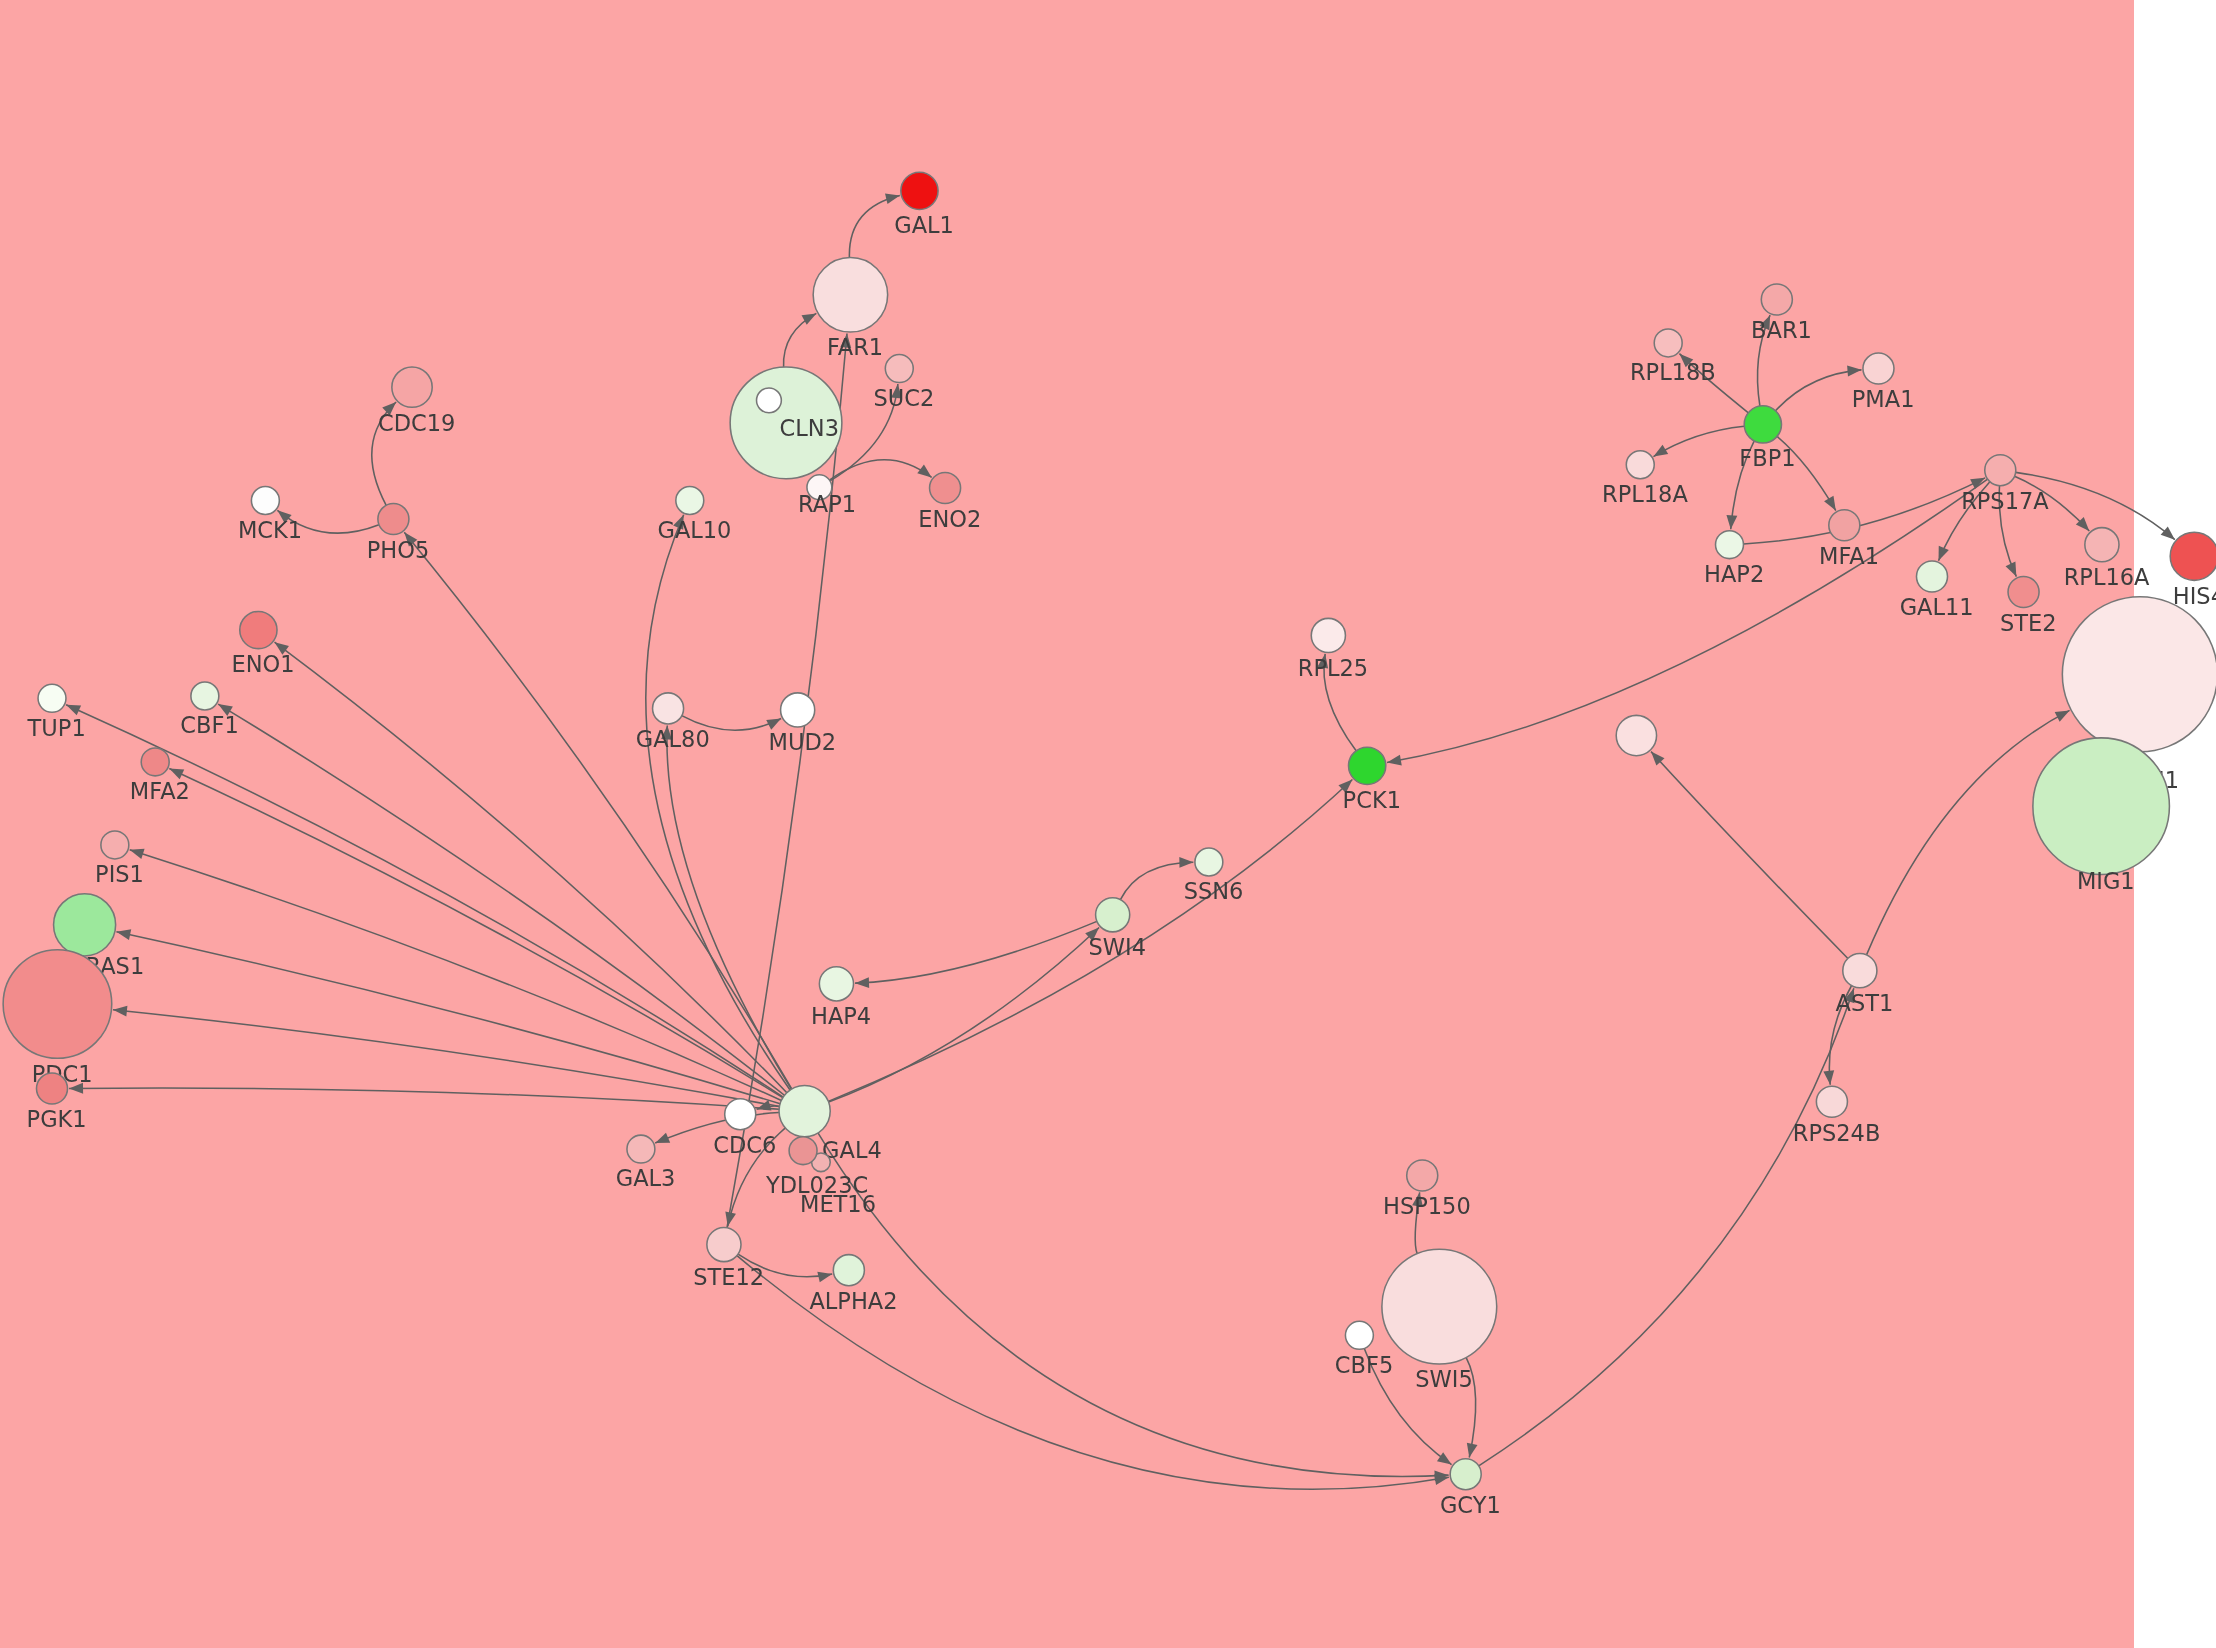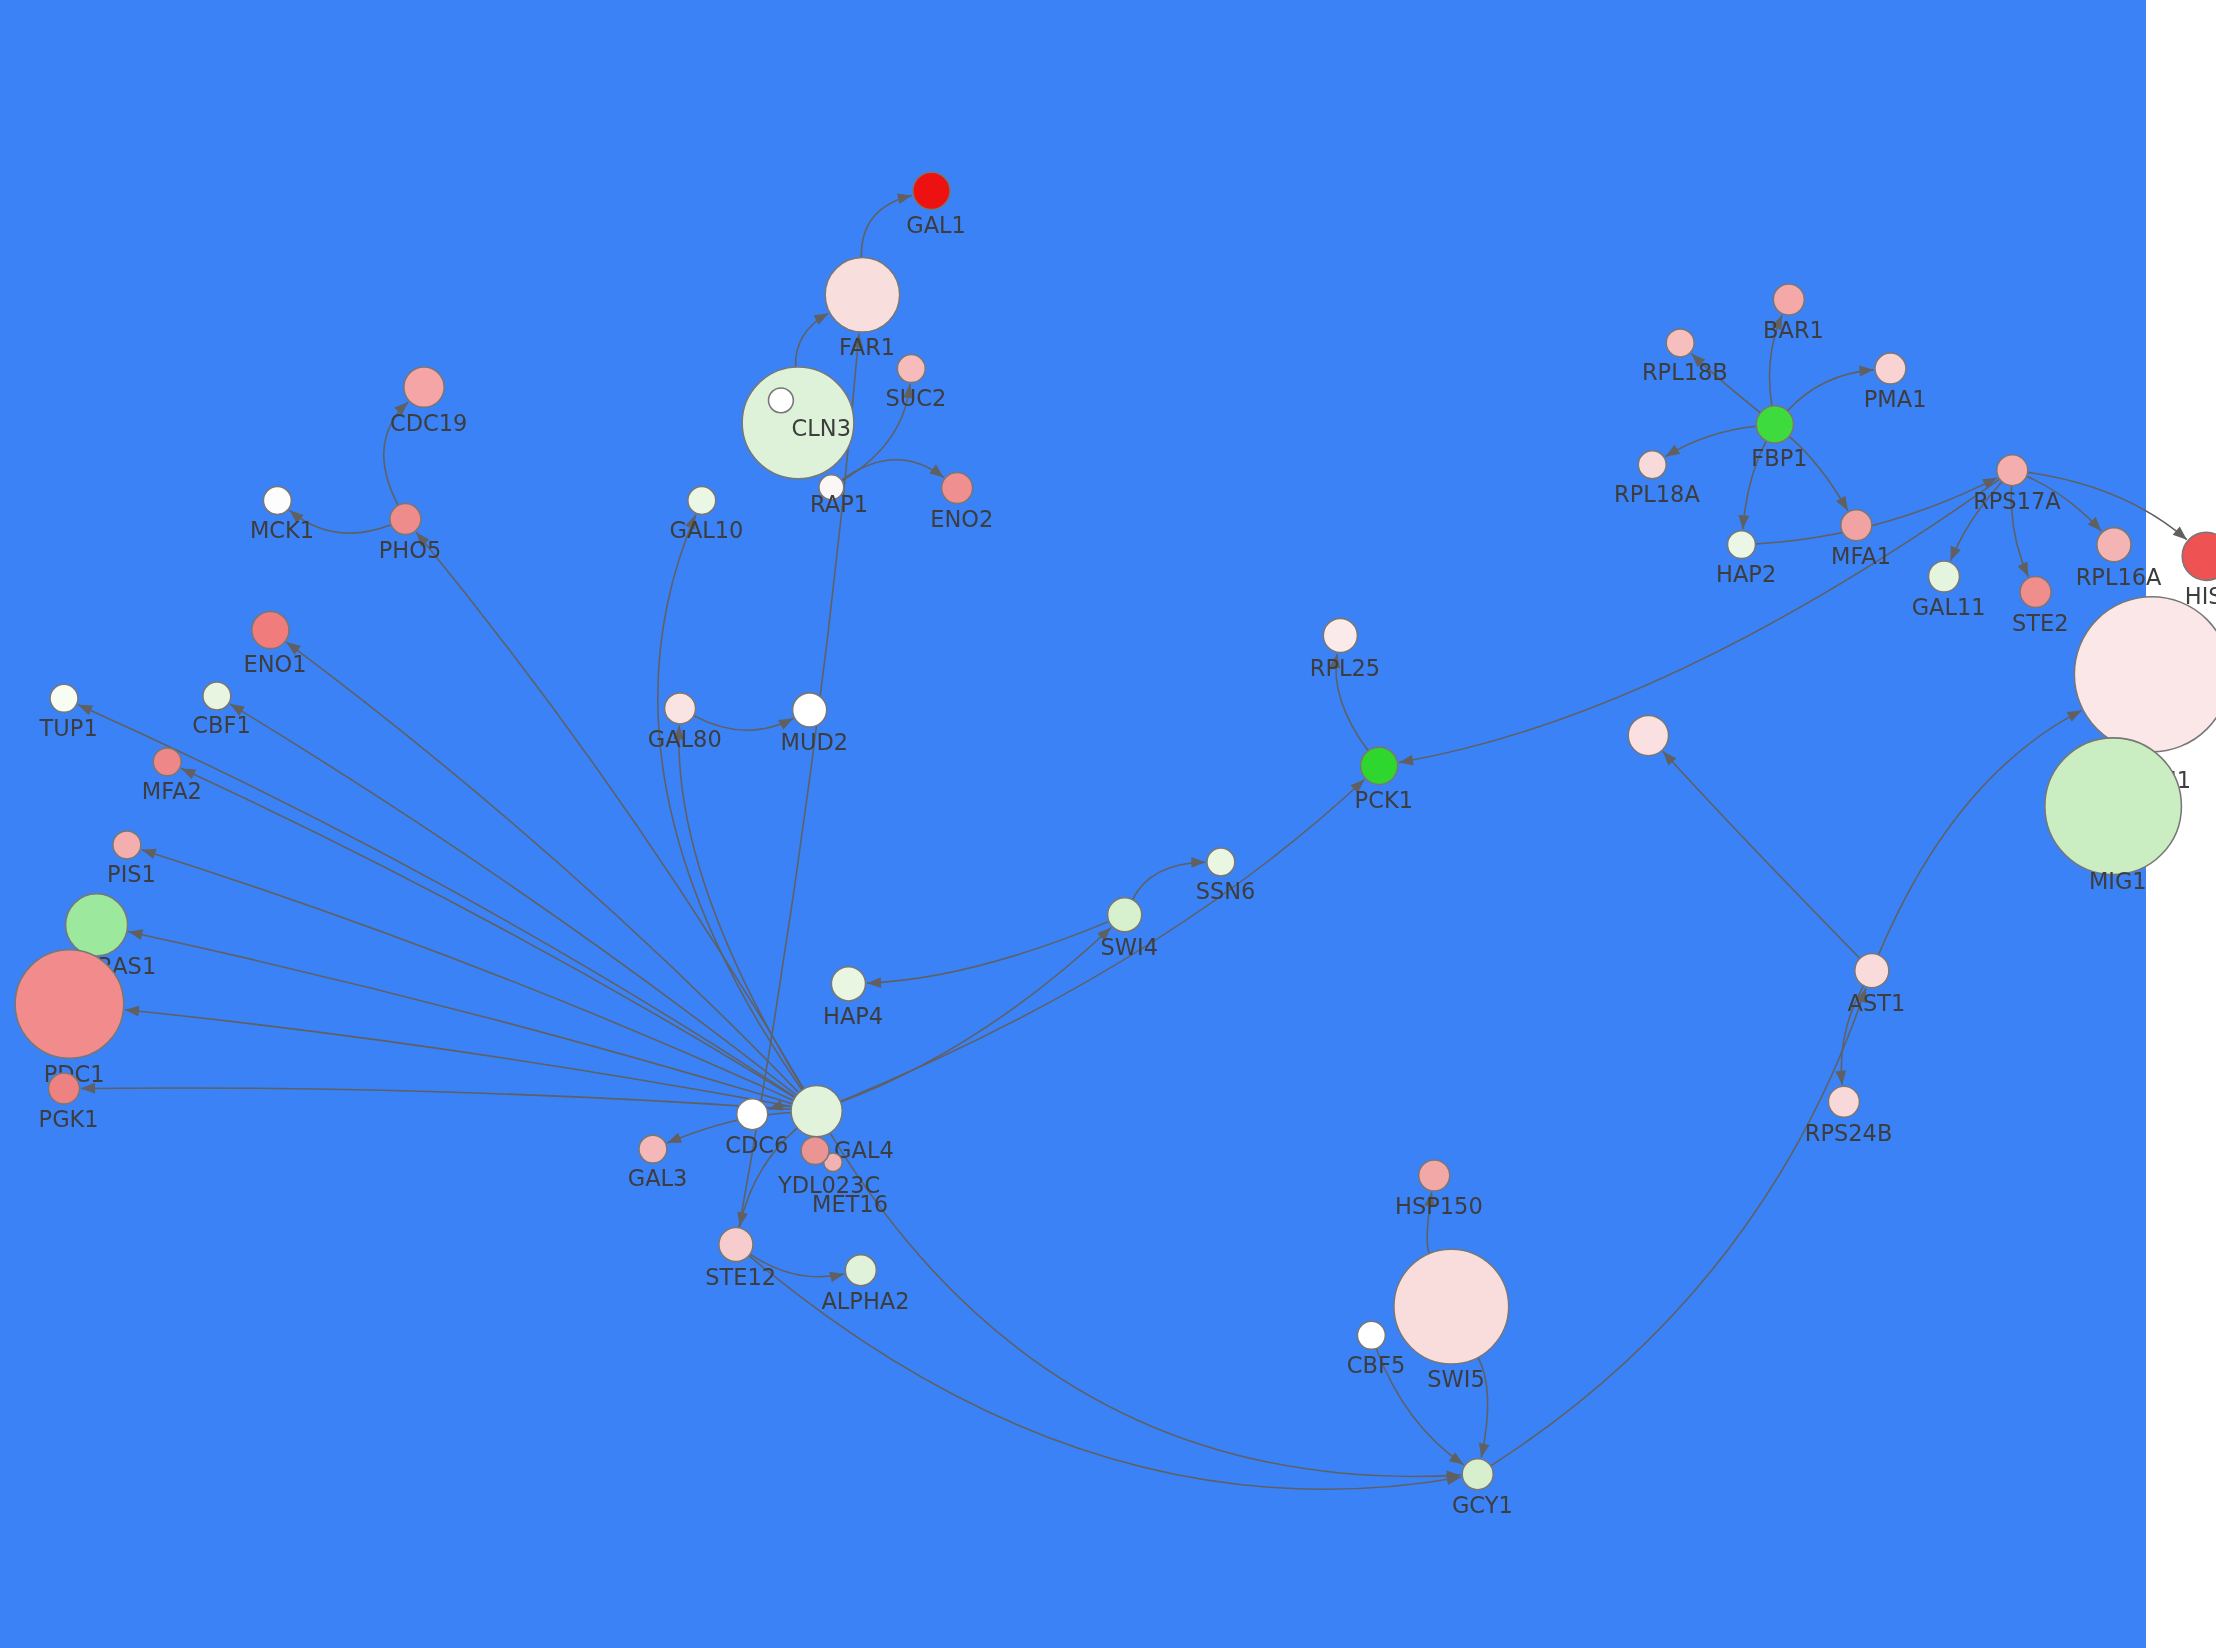--- a/index.html
+++ b/index.html
@@ -1,16 +1,16 @@
 <!DOCTYPE html>
 <html style="font-size:12.4px"><head>
 <meta charset="utf-8">
 <style>
   html,body{margin:0;padding:0;background:#ffffff;width:2216px;height:1648px;overflow:hidden;}
-  #stage{position:relative;width:2134px;height:1648px;background:#3b82f6;padding-left:12px;}
+  #stage{position:relative;width:2134px;height:1648px;background:#fca5a5;}
   svg{display:block;width:2216px;height:1648px;}
   text{font-family:"DejaVu Sans","Liberation Sans",sans-serif;}
 </style>
 </head>
 <body>
 
 <div id="stage">
   <svg id="graph-svg" xmlns="http://www.w3.org/2000/svg" viewBox="0 0 2856 2124">
       <g>
         <path d="M 1020.4 1403.5 Q 802.5 1029.3 521.0 686.0" fill="none" stroke="#606060" stroke-width="2"></path>

